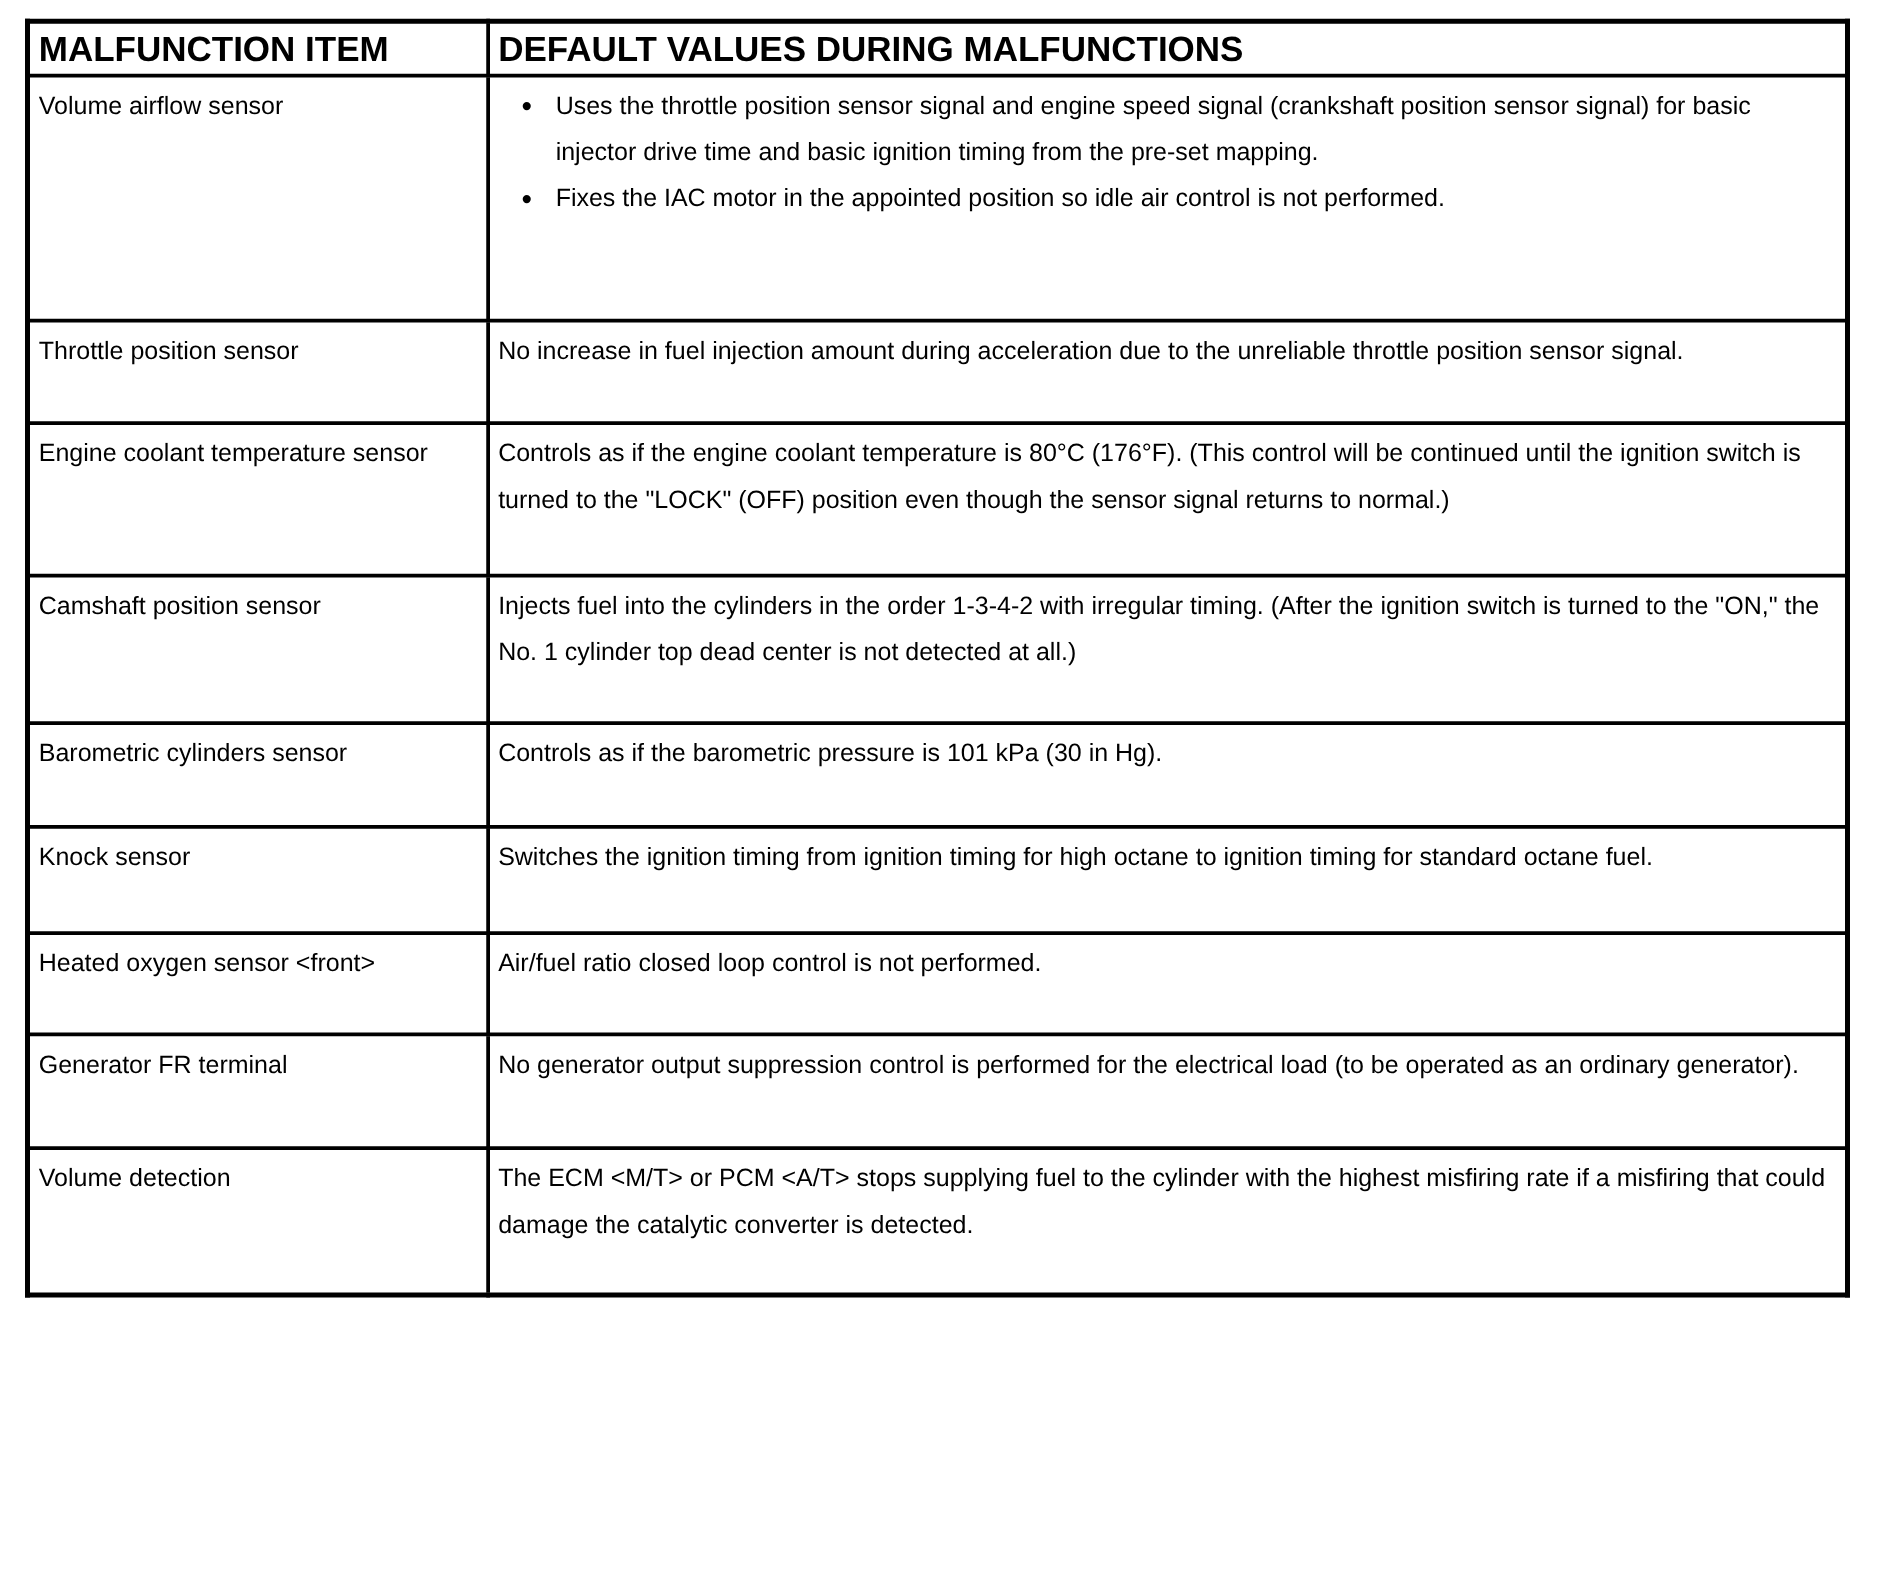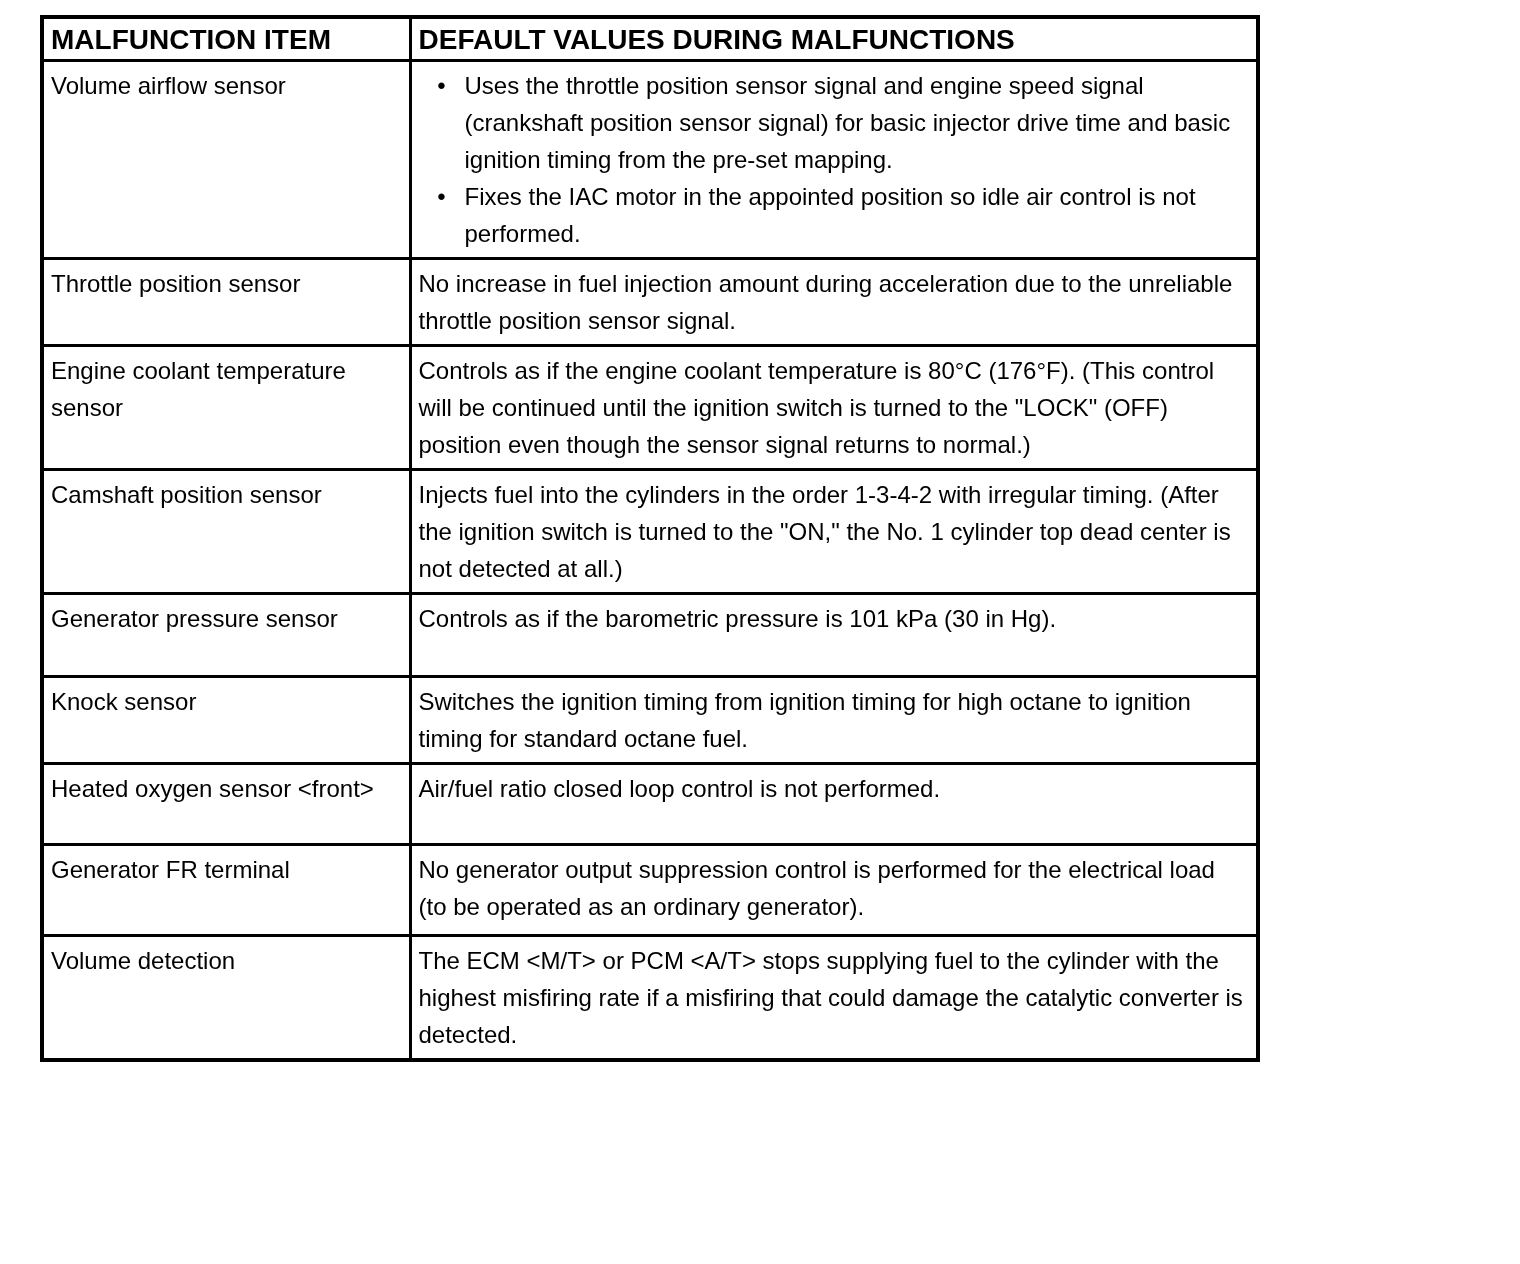--- a/index.html
+++ b/index.html
@@ -14,32 +14,32 @@
   }
   .page {
     position: relative;
     width: 1520px;
     height: 1264px;
     background: #ffffff;
     overflow: hidden;
   }
   table.doc-table {
     position: absolute;
-    left: 40px;
+    left: 20px;
     top: 15px;
-    width: 1220px;
+    width: 1460px;
     border-collapse: collapse;
     table-layout: fixed;
     border: 4px solid #000000;
   }
   table.doc-table th,
   table.doc-table td {
     border: 3px solid #000000;
     vertical-align: top;
-    font-size: 24px;
+    font-size: 20px;
     line-height: 37px;
     padding: 5px 8px 5px 7px;
     text-align: left;
     overflow: hidden;
     word-wrap: normal;
   }
   table.doc-table th {
     font-weight: bold;
     font-size: 28px;
     line-height: 34px;
@@ -106,21 +106,21 @@
     </tr>
     <tr class="r3">
       <td class="c1">Engine coolant temperature sensor</td>
       <td class="c2">Controls as if the engine coolant temperature is 80°C (176°F). (This control will be continued until the ignition switch is turned to the "LOCK" (OFF) position even though the sensor signal returns to normal.)</td>
     </tr>
     <tr class="r4">
       <td class="c1">Camshaft position sensor</td>
       <td class="c2">Injects fuel into the cylinders in the order 1-3-4-2 with irregular timing. (After the ignition switch is turned to the "ON," the No. 1 cylinder top dead center is not detected at all.)</td>
     </tr>
     <tr class="r5">
-      <td class="c1">Generator pressure sensor</td>
+      <td class="c1">Barometric cylinders sensor</td>
       <td class="c2">Controls as if the barometric pressure is 101 kPa (30 in Hg).</td>
     </tr>
     <tr class="r6">
       <td class="c1">Knock sensor</td>
       <td class="c2">Switches the ignition timing from ignition timing for high octane to ignition timing for standard octane fuel.</td>
     </tr>
     <tr class="r7">
       <td class="c1">Heated oxygen sensor &lt;front&gt;</td>
       <td class="c2">Air/fuel ratio closed loop control is not performed.</td>
     </tr>

